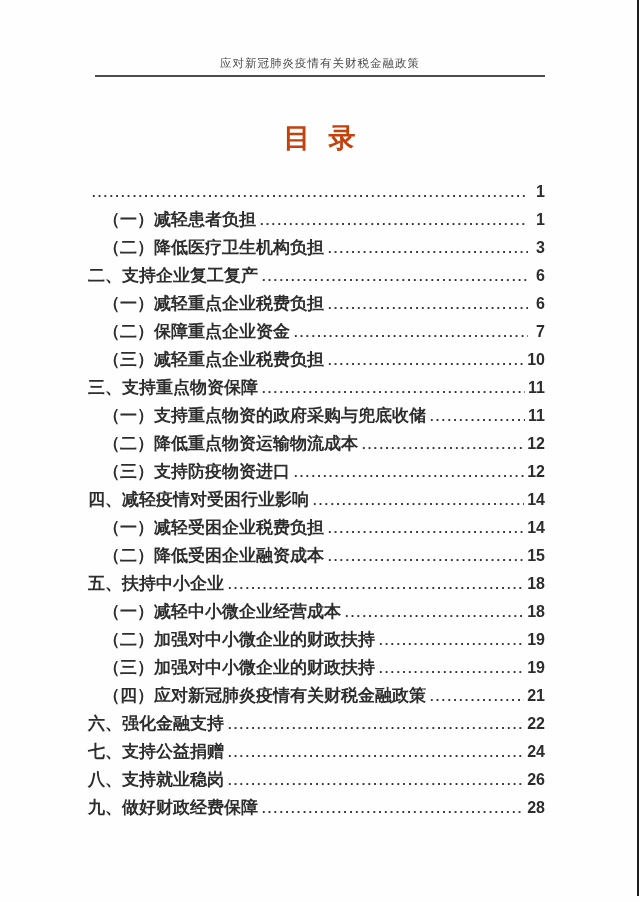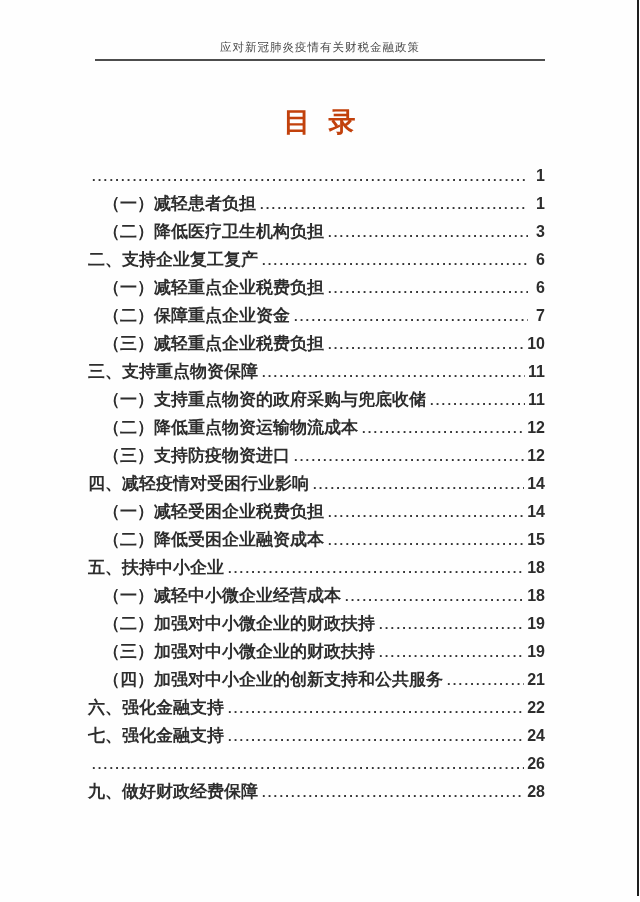--- a/index.html
+++ b/index.html
@@ -22,21 +22,21 @@
   
   .edge-line {
     position: absolute;
     top: 0;
     right: 1px;
     width: 2px;
     height: 896px;
     background: #1e1e1e;
   }
   .doc-header {
-    padding-top: 40px;
+    padding-top: 56px;
     text-align: center;
     font-family: "Liberation Serif", "DejaVu Serif", serif;
     font-size: 11.5px;
     line-height: 14px;
     letter-spacing: 1px;
     color: #4a4a4a;
   }
   .header-rule {
     height: 0;
     border-top: 2px solid #4d4d4d;
@@ -188,35 +188,36 @@
     <span class="toc-label">（二）加强对中小微企业的财政扶持</span>
     <span class="toc-dots"></span>
     <span class="toc-page">19</span>
   </div>
       <div class="toc-row lv2">
     <span class="toc-label">（三）加强对中小微企业的财政扶持</span>
     <span class="toc-dots"></span>
     <span class="toc-page">19</span>
   </div>
       <div class="toc-row lv2">
-    <span class="toc-label">（四）加强对中小企业的创新支持和公共服务</span>
+    <span class="toc-label">（四）应对新冠肺炎疫情有关财税金融政策</span>
     <span class="toc-dots"></span>
     <span class="toc-page">21</span>
   </div>
       <div class="toc-row lv1">
     <span class="toc-label">六、强化金融支持</span>
     <span class="toc-dots"></span>
     <span class="toc-page">22</span>
   </div>
       <div class="toc-row lv1">
-    <span class="toc-label">七、强化金融支持</span>
+    <span class="toc-label">七、支持公益捐赠</span>
     <span class="toc-dots"></span>
     <span class="toc-page">24</span>
   </div>
       <div class="toc-row lv1">
+    <span class="toc-label">八、支持就业稳岗</span>
     <span class="toc-dots"></span>
     <span class="toc-page">26</span>
   </div>
       <div class="toc-row lv1">
     <span class="toc-label">九、做好财政经费保障</span>
     <span class="toc-dots"></span>
     <span class="toc-page">28</span>
   </div>
     </div>
 

